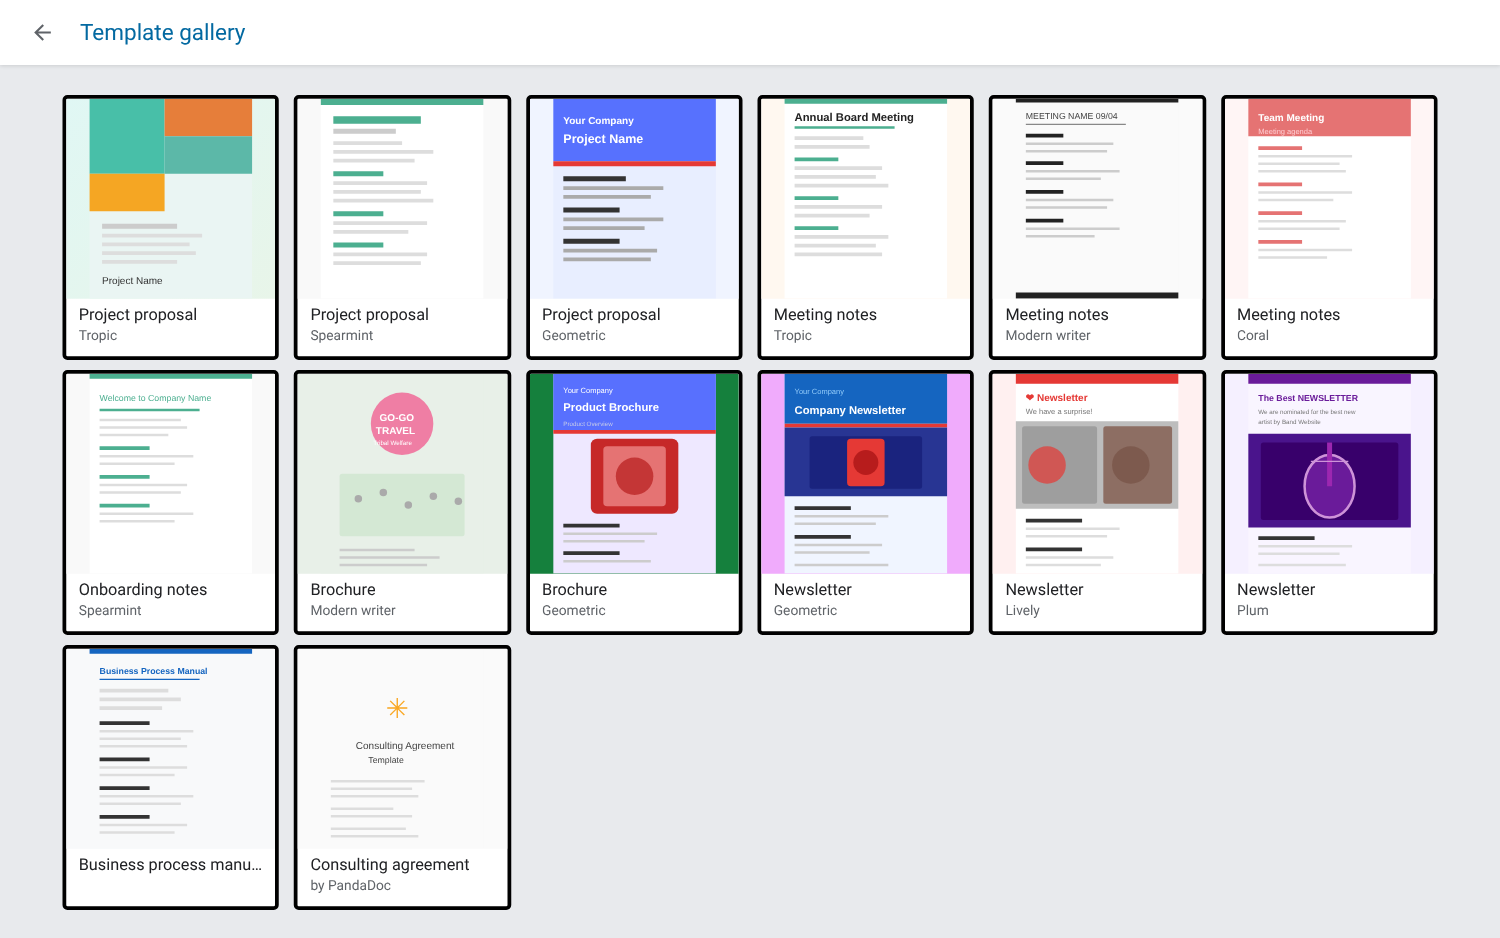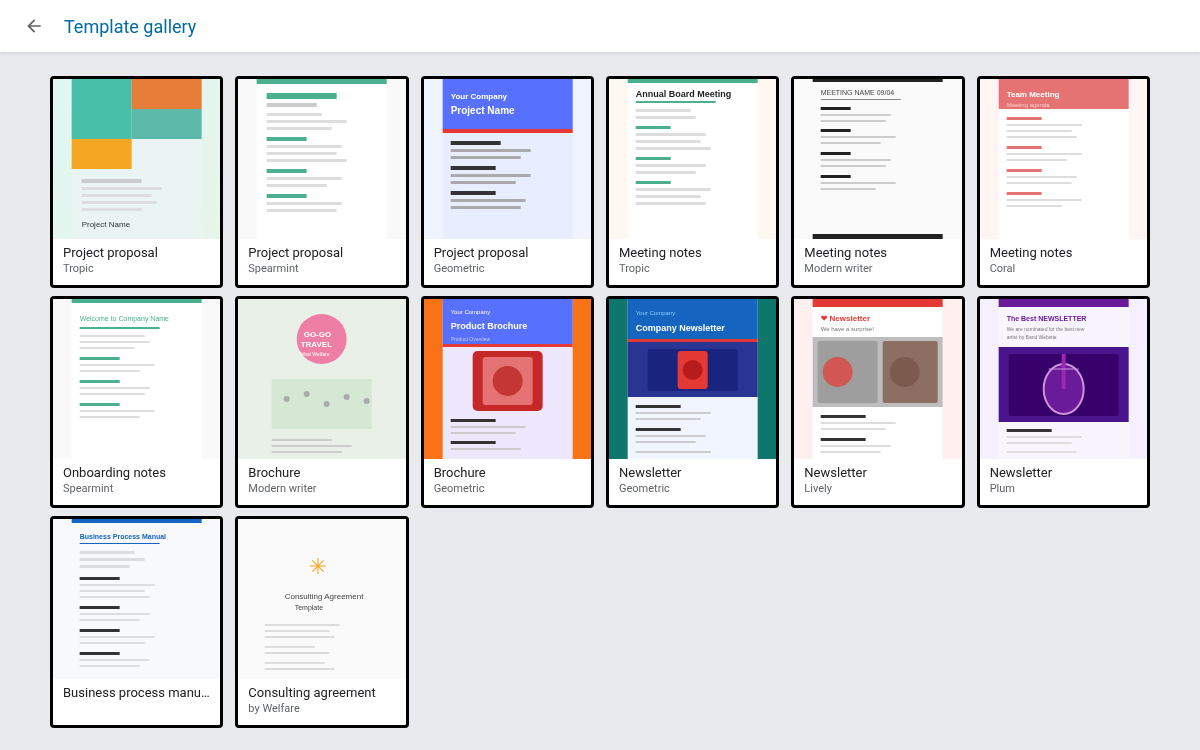--- a/index.html
+++ b/index.html
@@ -93,22 +93,22 @@
     .thumb-tropic {
       background: linear-gradient(135deg, #e0f7f4 0%, #e8f5e9 100%);
     }
     .thumb-spearmint { background: #f9f9f9; }
     .thumb-geometric { background: #f0f4ff; }
     .thumb-meeting-tropic { background: #fff8f0; }
     .thumb-modern-writer { background: #fafafa; }
     .thumb-coral { background: #fff5f5; }
     .thumb-onboarding { background: #f9f9f9; }
     .thumb-brochure-mw { background: #e8f0e8; }
-    .thumb-brochure-geo { background: #f97316; justify-content: flex-end; }
-    .thumb-newsletter-geo { background: #0f766e; }
+    .thumb-brochure-geo { background: #15803d; justify-content: flex-end; }
+    .thumb-newsletter-geo { background: #f0abfc; }
     .thumb-newsletter-lively { background: #fff0f0; }
     .thumb-newsletter-plum { background: #f5f0ff; }
     .thumb-bpm { background: #f8f9fa; }
     .thumb-consulting { background: #fafafa; }
   </style>
 </head>
 <body>
 
 <header>
   <div class="back-btn">
@@ -497,20 +497,20 @@
             <rect x="8" y="111" width="65" height="2" fill="#ddd"></rect>
             <rect x="8" y="117" width="70" height="2" fill="#ddd"></rect>
             <rect x="8" y="127" width="50" height="2" fill="#ddd"></rect>
             <rect x="8" y="133" width="65" height="2" fill="#ddd"></rect>
             <rect x="8" y="143" width="60" height="2" fill="#ddd"></rect>
             <rect x="8" y="149" width="70" height="2" fill="#ddd"></rect>
           </svg>
         </div>
         <div class="template-info">
           <div class="template-name">Consulting agreement</div>
-          <div class="template-sub">by Welfare</div>
+          <div class="template-sub">by PandaDoc</div>
         </div>
       </div>
 
     </div>
 
   </div>
 </div>
 
 </body></html>

